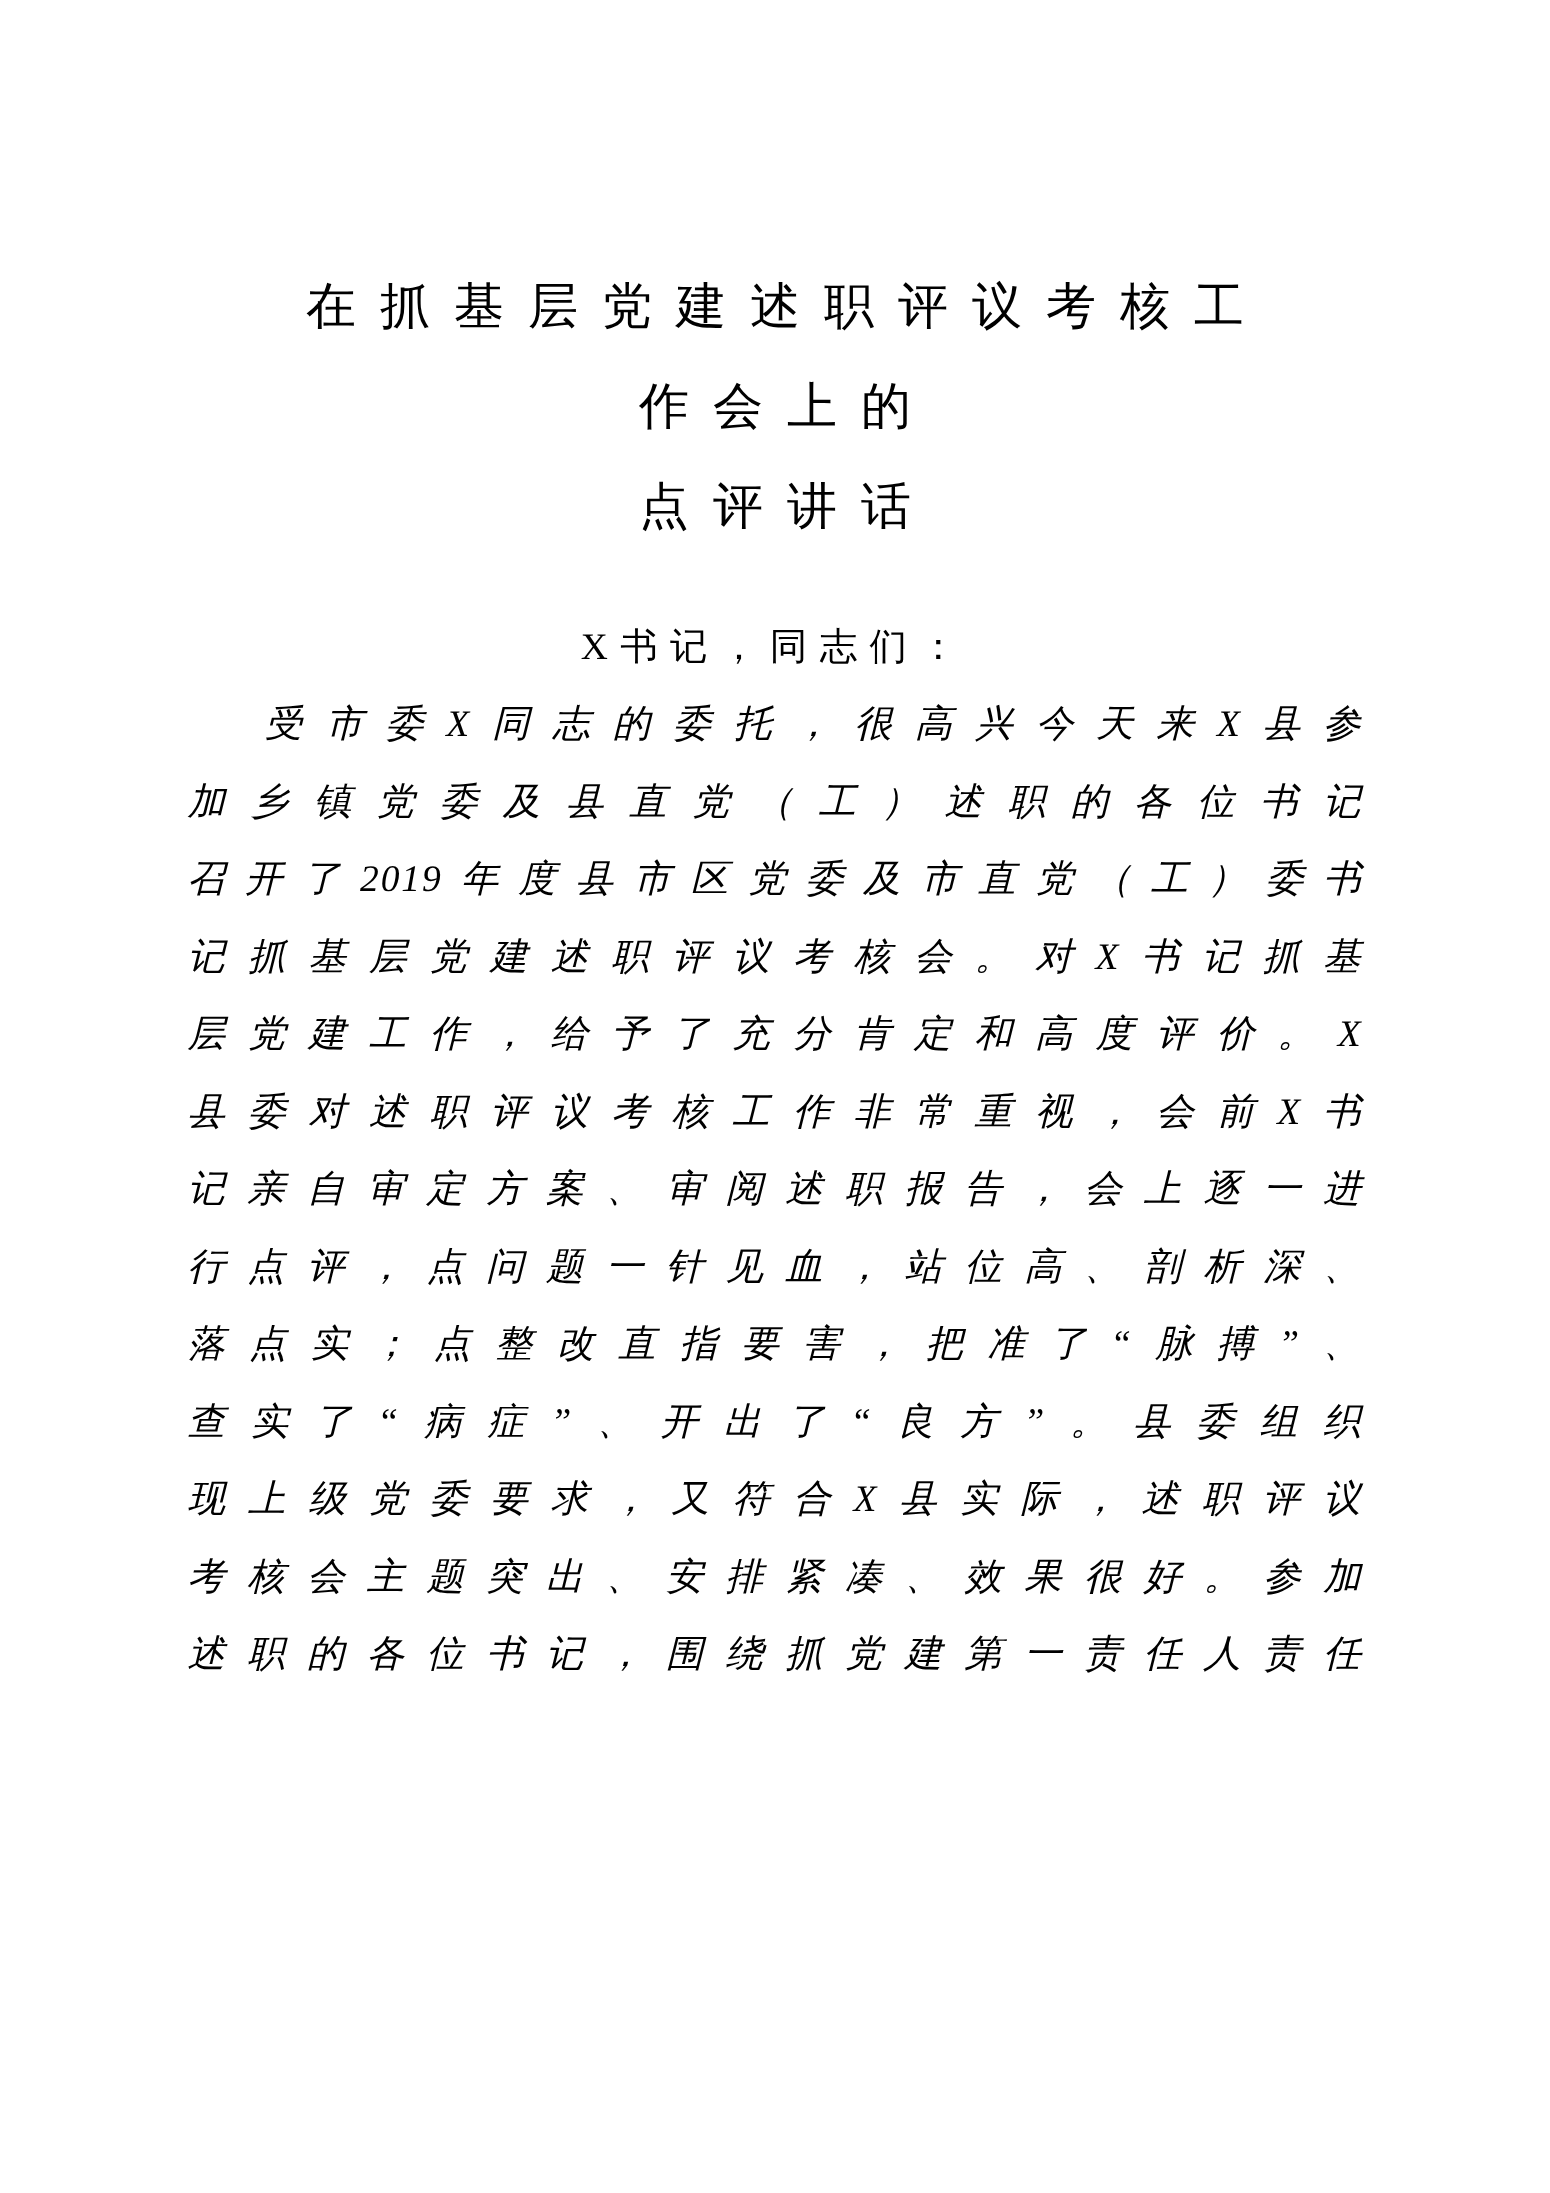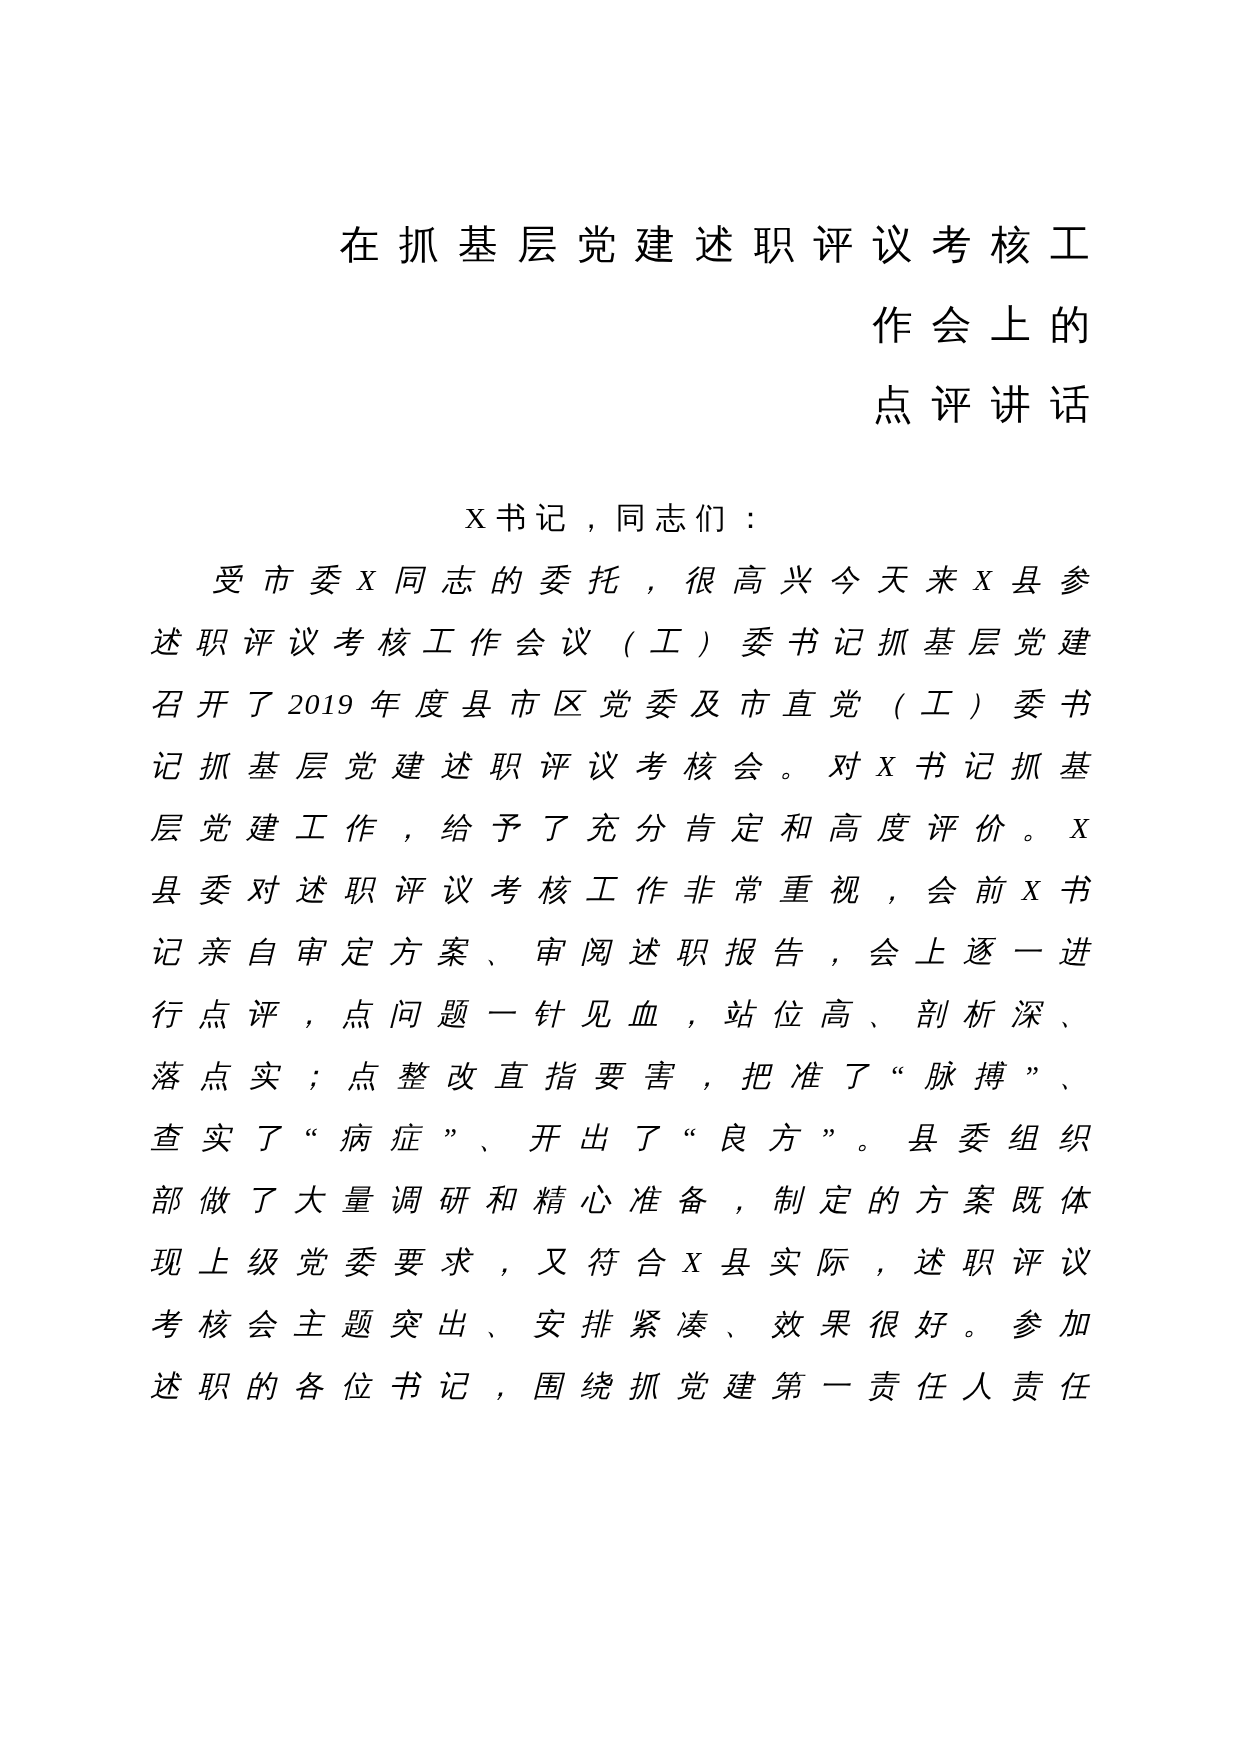--- a/index.html
+++ b/index.html
@@ -19,21 +19,20 @@
     font-size: 40px;
     font-weight: 400;
     text-align: center;
     line-height: 80px;
     margin-bottom: 42px;
   }
   .title-line {
     letter-spacing: 0.48em;
     
     margin-right: -0.48em;
-    text-align: right;
   }
   .doc-body {
     font-size: 30px;
     line-height: 62px;
   }
   .salutation {
     letter-spacing: 0.33em;
     text-align: center;
     white-space: nowrap;
   }
@@ -56,29 +55,28 @@
     <div class="title-line">在抓基层党建述职评议考核工</div>
     <div class="title-line">作会上的</div>
     <div class="title-line">点评讲话</div>
   </h1>
 
   <div class="doc-body">
     <p class="salutation">X书记，同志们：</p>
 
     <div class="paragraph">
       <div class="para-line first">受市委X同志的委托，很高兴今天来X县参</div>
-      <div class="para-line">述职评议考核工作会议（工）委书记抓基层党建</div>
+      <div class="para-line">加乡镇党委及县直党（工）述职的各位书记</div>
       <div class="para-line">召开了2019年度县市区党委及市直党（工）委书</div>
       <div class="para-line">记抓基层党建述职评议考核会。对X书记抓基</div>
       <div class="para-line">层党建工作，给予了充分肯定和高度评价。X</div>
       <div class="para-line">县委对述职评议考核工作非常重视，会前X书</div>
       <div class="para-line">记亲自审定方案、审阅述职报告，会上逐一进</div>
       <div class="para-line">行点评，点问题一针见血，站位高、剖析深、</div>
       <div class="para-line">落点实；点整改直指要害，把准了“脉搏”、</div>
       <div class="para-line">查实了“病症”、开出了“良方”。县委组织</div>
-      <div class="para-line">部做了大量调研和精心准备，制定的方案既体</div>
       <div class="para-line">现上级党委要求，又符合X县实际，述职评议</div>
       <div class="para-line">考核会主题突出、安排紧凑、效果很好。参加</div>
       <div class="para-line">述职的各位书记，围绕抓党建第一责任人责任</div>
     </div>
   </div>
 
 </div>
 
 </body></html>

